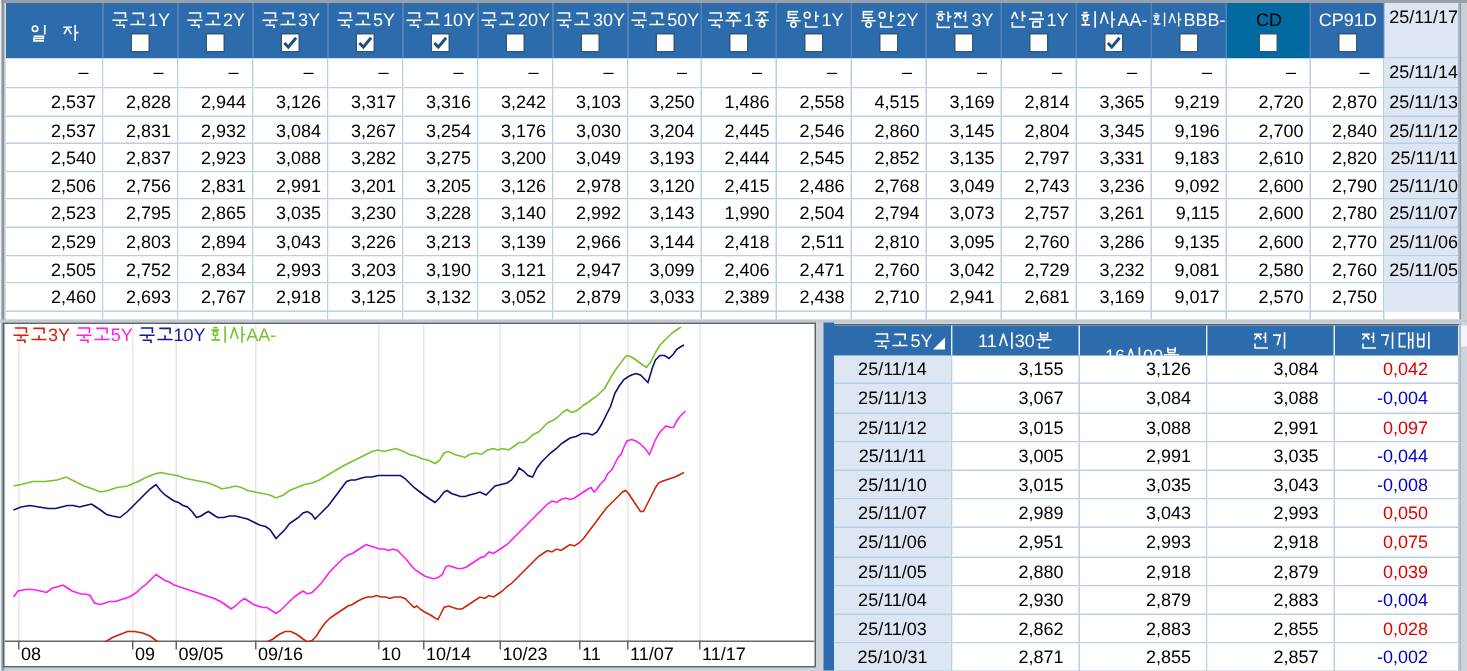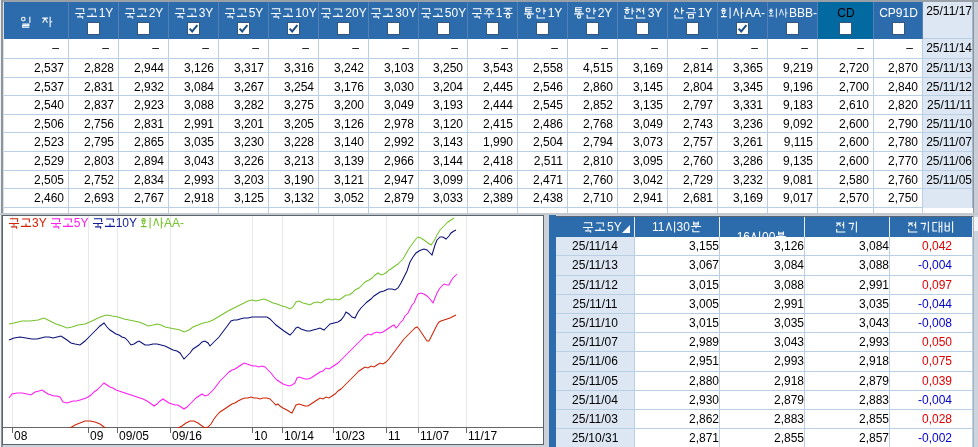--- a/index.html
+++ b/index.html
@@ -29,21 +29,21 @@
 #legend .ls{font-size:12px}
 .lr{color:#d42105}.lm{color:#ff1cf0}.ln{color:#101c96}.lg{color:#76c32c}
 #bbar{position:absolute;left:549px;top:215px;width:7px;height:232px;background:#2d6cac}
 #btab{position:absolute;left:556px;top:216px;display:grid;grid-template-columns:79px 85px 85px 85px 83px;background:#fff;border-top:1px solid #5a646e}
 .bh{background:#2d6cac;border-right:1px solid #e8eef5;color:#fff;text-align:center;position:relative;overflow:hidden}
 .bh1{text-align:left;padding-left:26px}
 .bh .hl{justify-content:center}
 .bh1 .hl{justify-content:flex-start}
 .tri{position:absolute;right:4px;bottom:4px;width:0;height:0;border-left:8px solid transparent;border-bottom:8px solid #fff}
 .bd{background:#dce7f3;border-right:1px solid #b9cfe4;border-bottom:1px solid #b9cfe4;text-align:center;line-height:18px}
-.bn{background:#fff;border-right:1px solid #b9cfe4;border-bottom:1px solid #b9cfe4;text-align:right;line-height:18px}
+.bn{background:#fff;border-right:1px solid #b9cfe4;border-bottom:1px solid #b9cfe4;text-align:right;padding-right:10px;line-height:18px}
 .bn.bl{padding-right:20px}
 .bp{color:#e00000}.bm{color:#0000cd}
 #bscroll{position:absolute;left:973px;top:215px;width:5px;height:232px;background:#ccd3dc;border-left:1px solid #aab4c0}
 #bthumb{position:absolute;left:974px;top:217px;width:4px;height:14px;background:#f2f5f8}
 </style></head>
 <body>
 <svg width="0" height="0" style="position:absolute">
     <defs>
       <g id="g-kuk">
         <path d="M16 14H80V42M8 54H92M50 54V72M26 82H72V98"></path>
@@ -377,21 +377,21 @@
     <div class="dc">25/11/14</div>
     <div class="nc">2,537</div>
     <div class="nc">2,828</div>
     <div class="nc">2,944</div>
     <div class="nc">3,126</div>
     <div class="nc">3,317</div>
     <div class="nc">3,316</div>
     <div class="nc">3,242</div>
     <div class="nc">3,103</div>
     <div class="nc">3,250</div>
-    <div class="nc">3,543</div>
+    <div class="nc">1,486</div>
     <div class="nc">2,558</div>
     <div class="nc">4,515</div>
     <div class="nc">3,169</div>
     <div class="nc">2,814</div>
     <div class="nc">3,365</div>
     <div class="nc">9,219</div>
     <div class="nc">2,720</div>
     <div class="nc">2,870</div>
     <div class="dc">25/11/13</div>
     <div class="nc">2,537</div>

